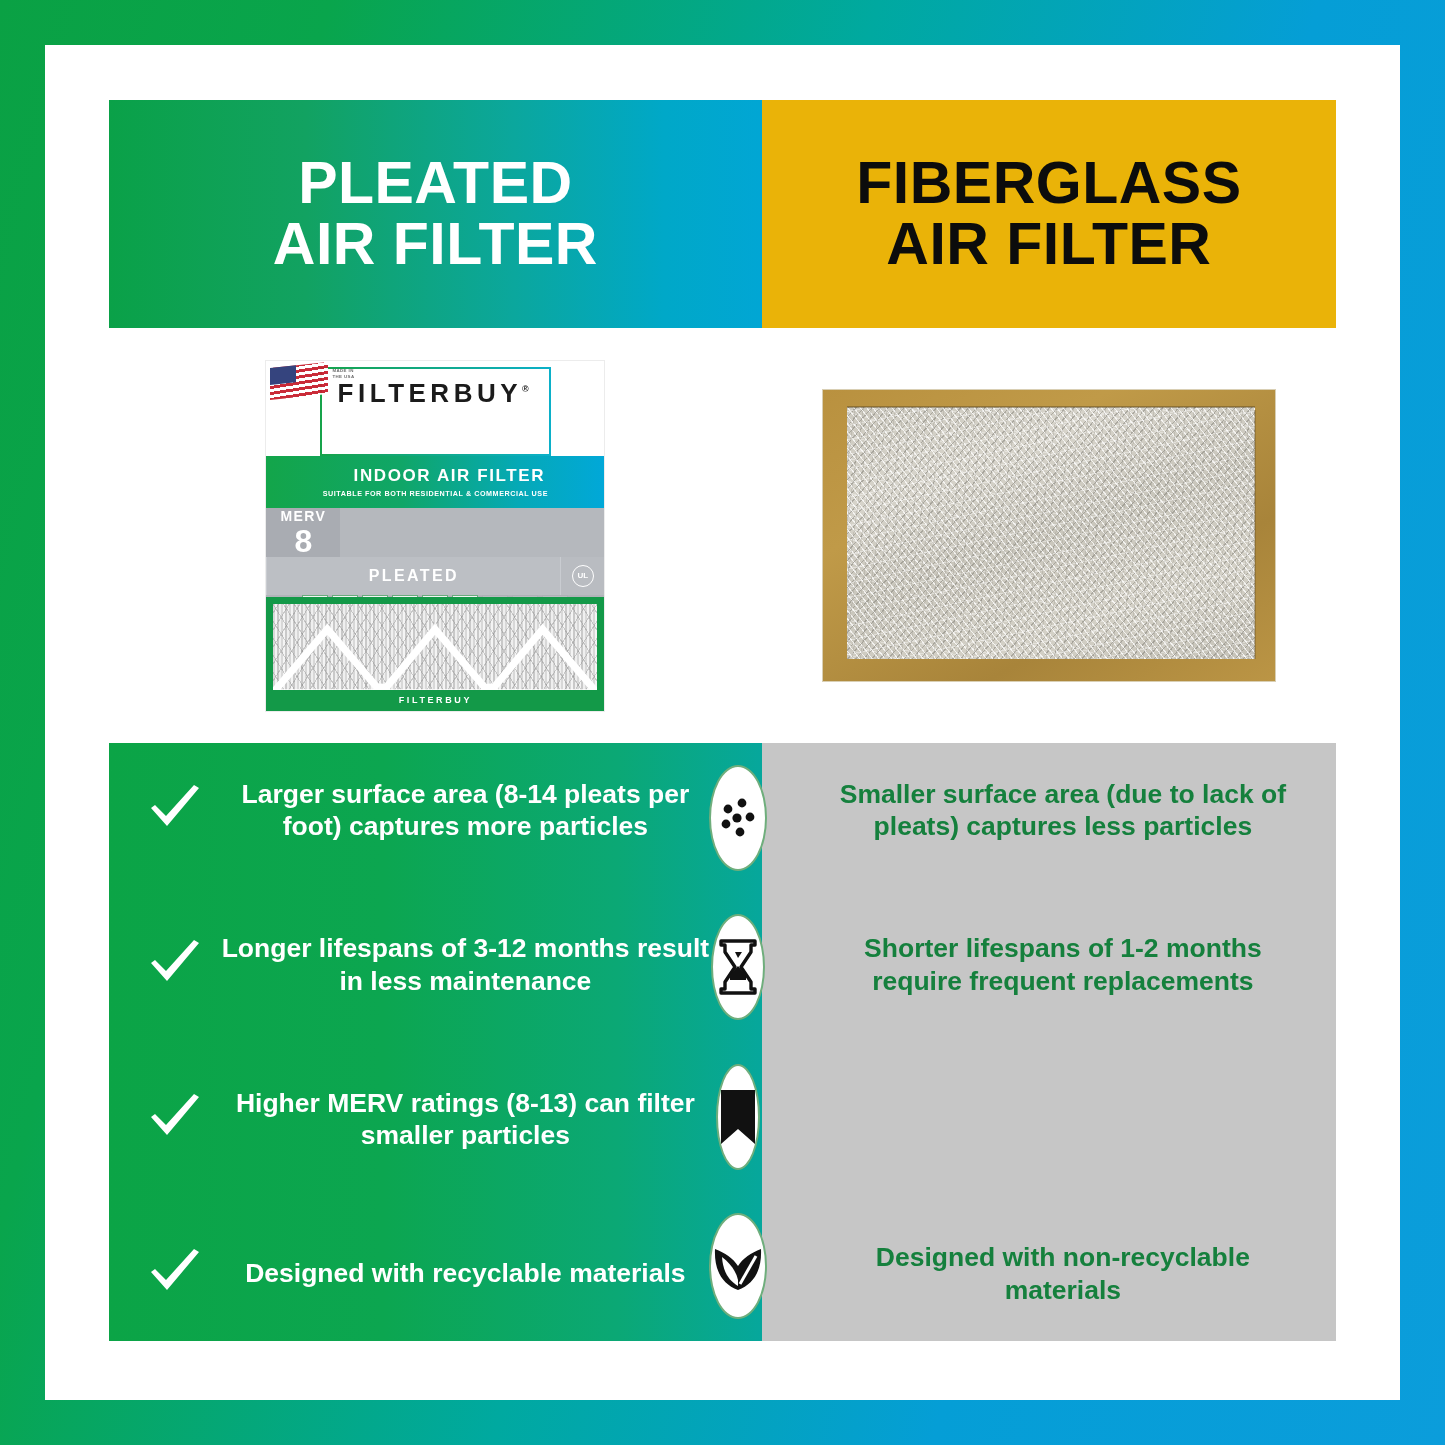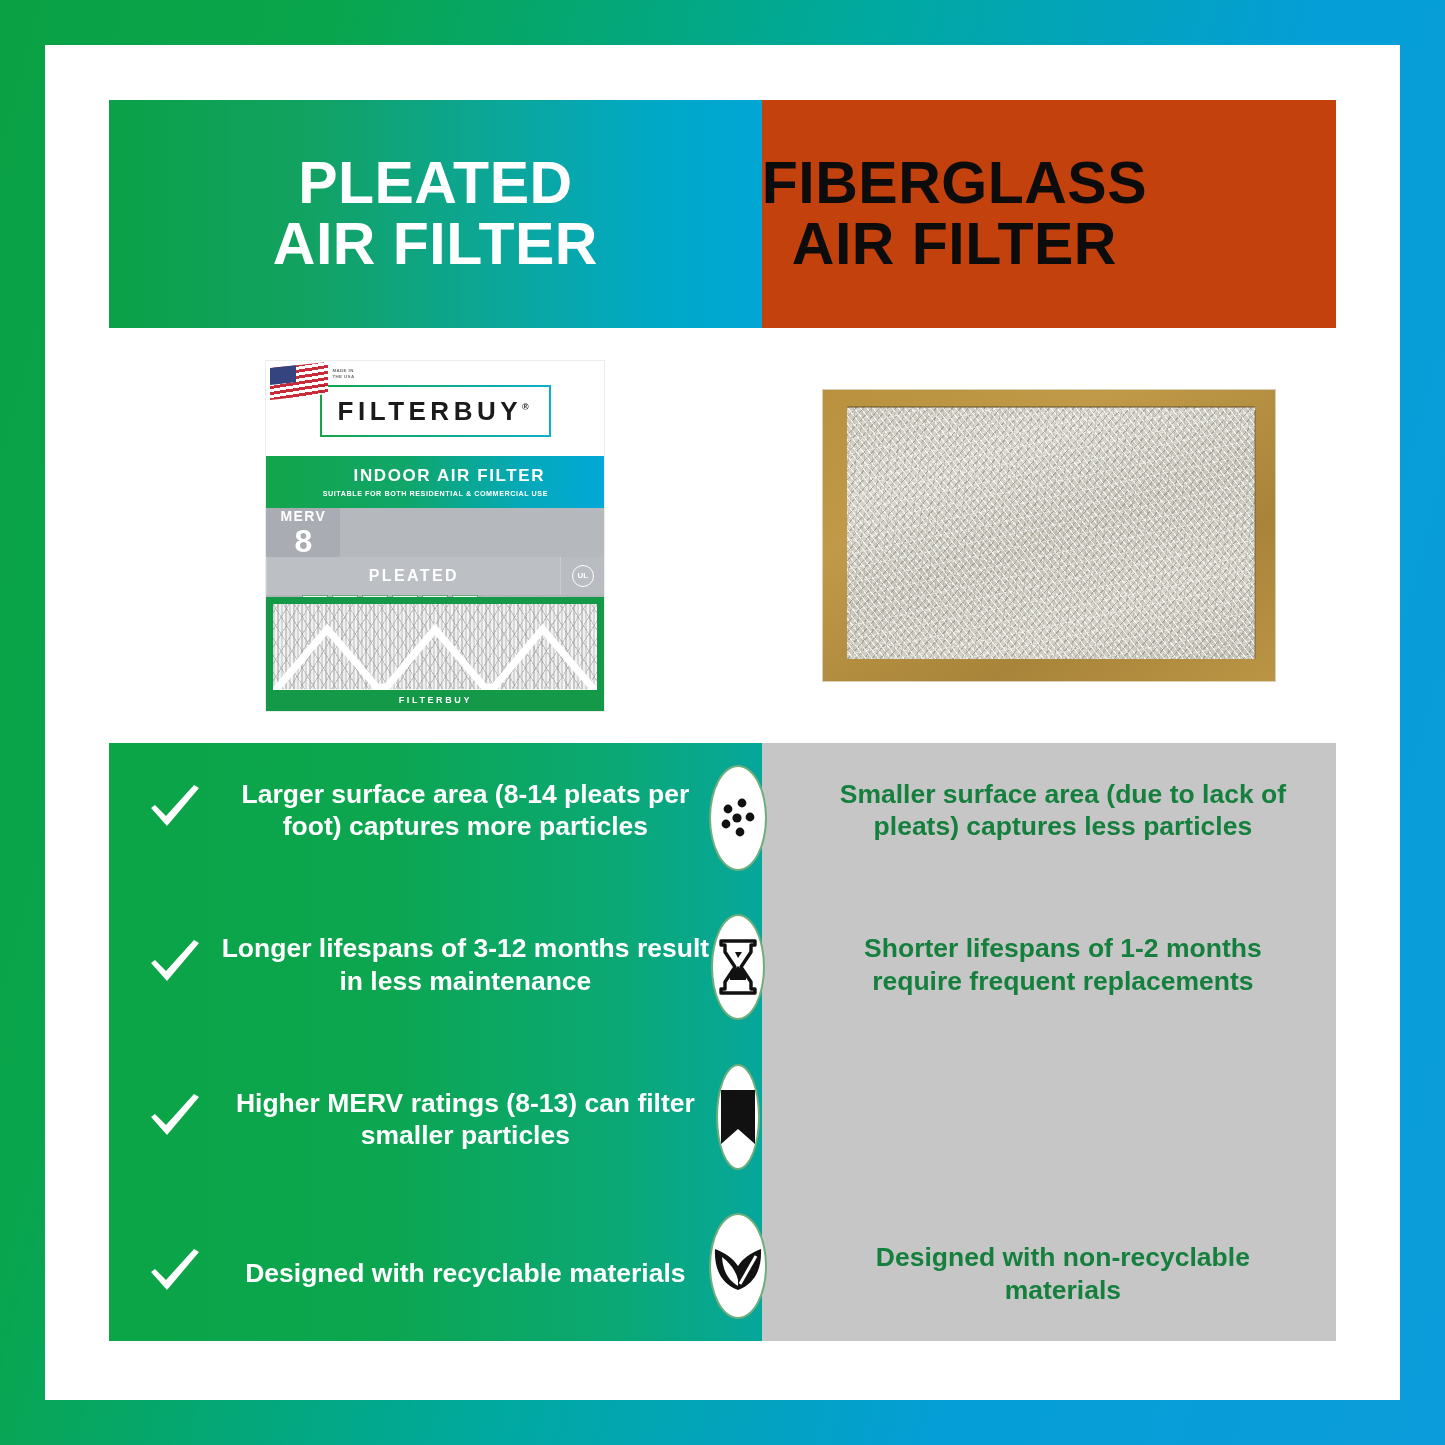--- a/index.html
+++ b/index.html
@@ -36,23 +36,24 @@
   }
   .header-left {
     width: 53.2%;
     background: linear-gradient(90deg, #0aa148 0%, #12a261 30%, #0ba79d 62%, #00a8c8 85%, #01a6d4 100%);
     display: flex;
     align-items: center;
     justify-content: center;
   }
   .header-right {
     width: 46.8%;
-    background: #c2410c;
-    display: flex;
-    align-items: center;
+    background: #eab308;
+    display: flex;
+    align-items: center;
+    justify-content: center;
   }
   .header-title {
     font-weight: 900;
     font-size: 59px;
     line-height: 1.04;
     letter-spacing: 0.5px;
     text-align: center;
     text-transform: uppercase;
     white-space: pre-line;
     font-stretch: condensed;
@@ -84,21 +85,20 @@
     box-shadow: 0 0 0 1px #ececec;
     overflow: hidden;
     display: flex;
     flex-direction: column;
   }
   .box-top {
     position: relative;
     height: 95px;
     background: #ffffff;
     display: flex;
-    align-items: center;
     justify-content: center;
   }
   .flag {
     position: absolute;
     left: 4px; top: 4px;
     width: 58px; height: 32px;
     background:
       repeating-linear-gradient(177deg, #c8202e 0 3px, #ffffff 3px 6px);
     transform: skewY(-6deg);
     opacity: .95;

